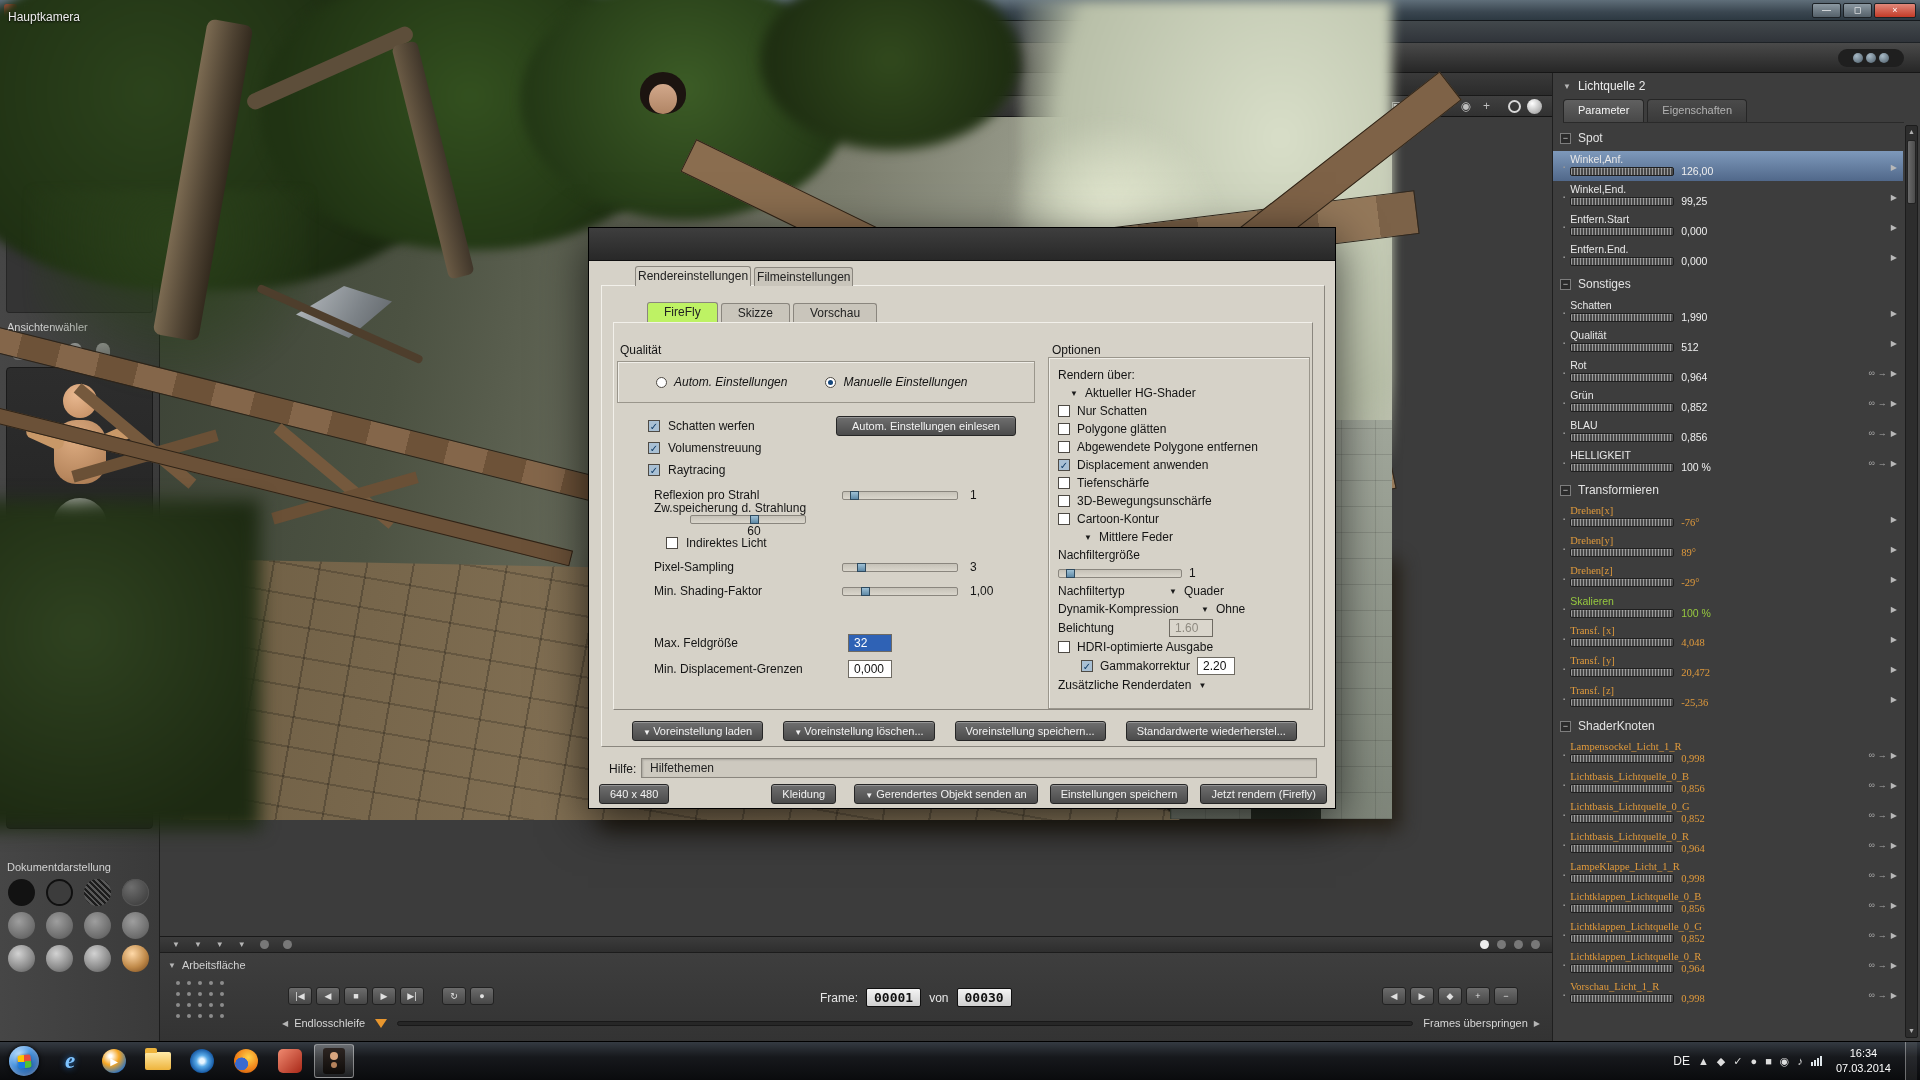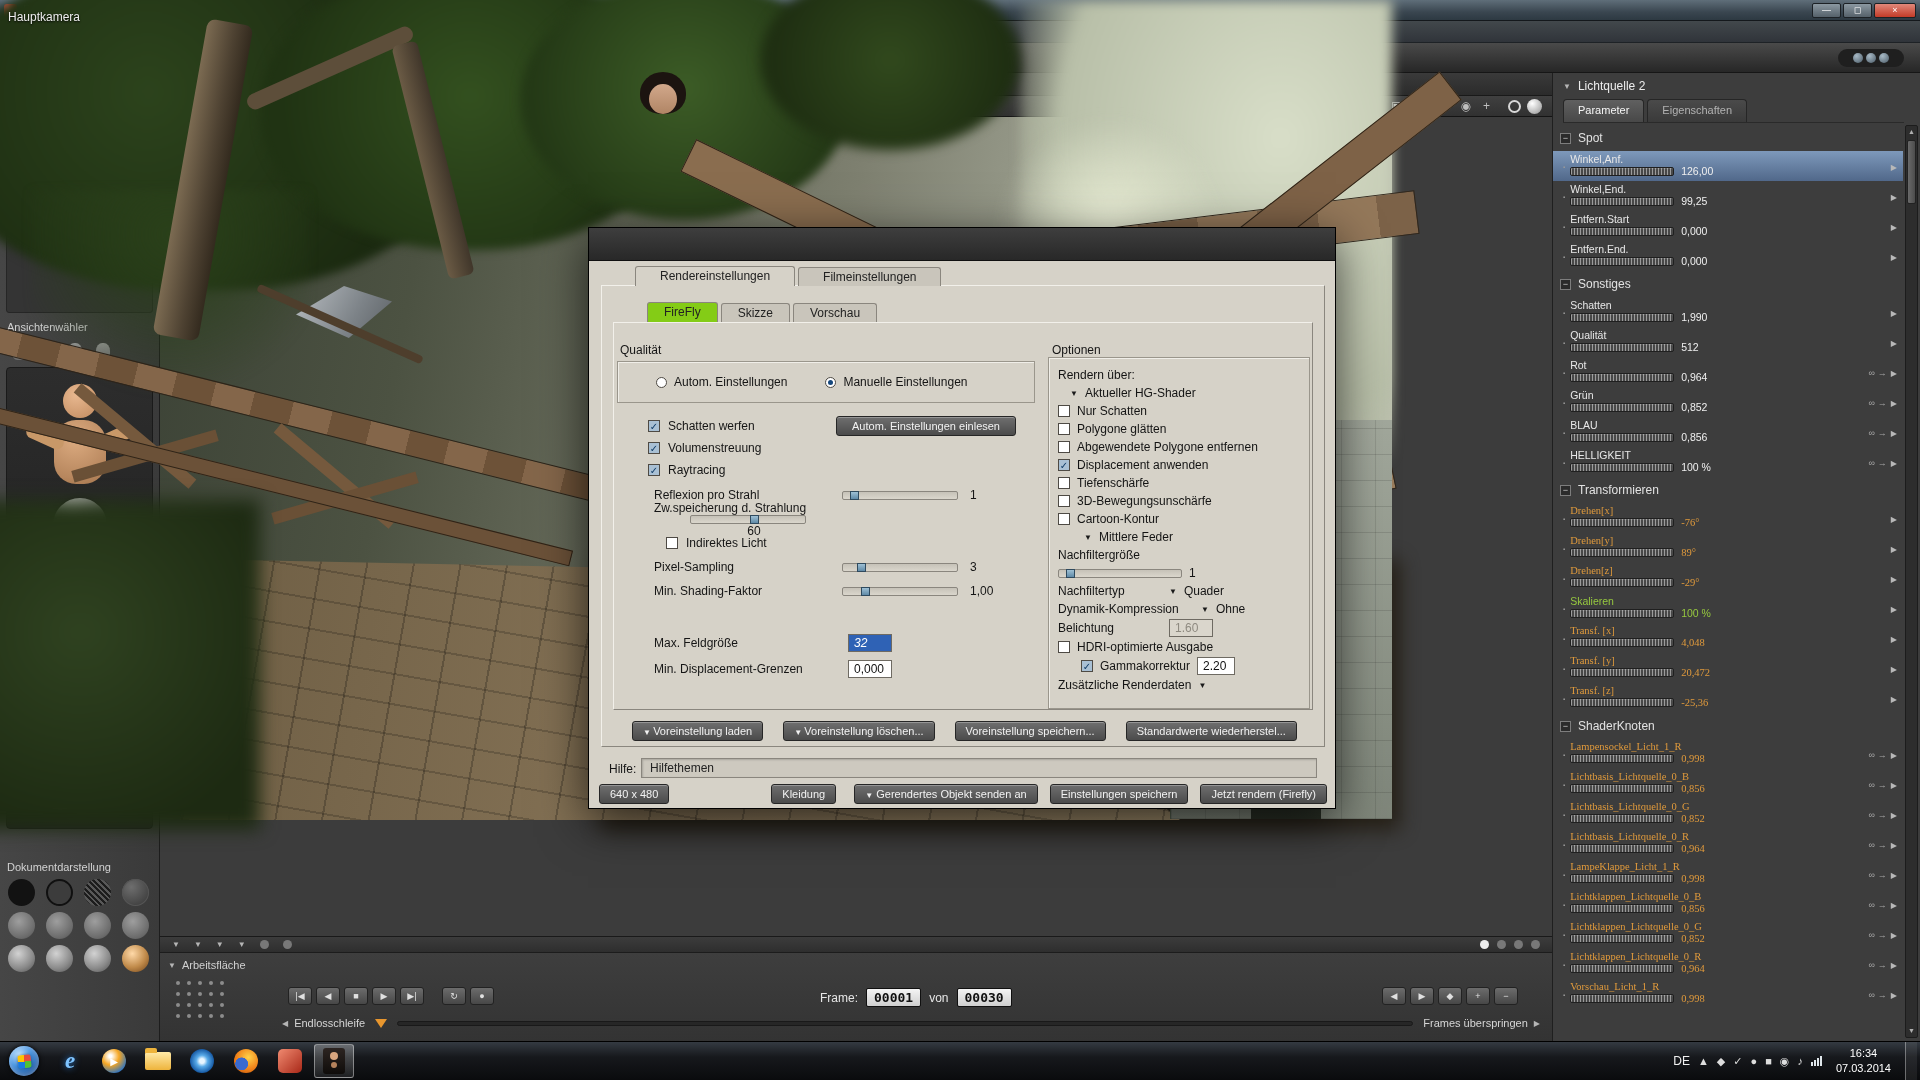--- a/index.html
+++ b/index.html
@@ -123,51 +123,51 @@
 .pparam.green .plabel,.pparam.green .pvalue{color:#97c93f;}
 #rp-scroll{position:absolute;right:2px;top:52px;width:13px;bottom:3px;background:#2d2d2d;border:1px solid #1c1c1c;border-radius:2px;}
 .sb-arrow{position:absolute;left:0;width:11px;height:12px;color:#b0b0b0;font-size:7px;text-align:center;line-height:12px;}
 #sb-up{top:0;}#sb-down{bottom:0;}
 #sb-thumb{position:absolute;left:1px;top:14px;width:9px;height:64px;background:linear-gradient(90deg,#6a6a6a,#4c4c4c);border:1px solid #222;border-radius:2px;}
 
 
 #dialog{left:588px;top:227px;width:748px;height:582px;background:#d6d2c8;border:1px solid #000;box-shadow:0 12px 45px rgba(0,0,0,.7);color:#1c1c1c;z-index:60;}
 #dlg-header{position:absolute;left:0;top:0;right:0;height:33px;background:linear-gradient(#3e3e3e,#282828);border-bottom:1px solid #101010;}
 #dlg-tabs{position:absolute;left:46px;top:38px;display:flex;align-items:flex-end;gap:3px;z-index:3;}
-.dtab{height:19px;padding:2px 24px;font-size:12px;color:#222;background:#c9c5bb;border:1px solid #8a867e;border-bottom:none;border-radius:3px 3px 0 0;}
+.dtab{height:19px;padding:2px 2px;font-size:12px;color:#222;background:#c9c5bb;border:1px solid #8a867e;border-bottom:none;border-radius:3px 3px 0 0;}
 .dtab.active{height:20px;background:#d6d2c8;}
 #dlg-main{position:absolute;left:12px;top:57px;width:724px;height:462px;background:#d6d2c8;border:1px solid;border-color:#f2f0ea #8a867e #8a867e #f2f0ea;}
 #dlg-subtabs{position:absolute;left:58px;top:74px;display:flex;align-items:flex-end;gap:3px;z-index:3;}
 .stab{height:19px;padding:2px 16px;font-size:12px;color:#222;background:#c9c5bb;border:1px solid #8a867e;border-bottom:none;border-radius:3px 3px 0 0;}
-.stab.active{height:20px;background:#84cc16;}
+.stab.active{height:20px;background:#bef264;}
 #dlg-sub{position:absolute;left:24px;top:94px;width:700px;height:388px;background:#d6d2c8;border:1px solid;border-color:#f2f0ea #8a867e #8a867e #f2f0ea;}
 .sec-title{position:absolute;font-size:12px;color:#151515;}
 #q-radiobox{position:absolute;left:3px;top:38px;width:418px;height:42px;border:1px solid #9a968c;box-shadow:inset 1px 1px 0 #f0eee8;display:flex;align-items:center;gap:38px;padding-left:38px;}
-.radio-row{display:flex;align-items:center;gap:7px;font-size:12px;color:#151515;}
+.radio-row{display:flex;align-items:center;gap:7px;font-size:12px;color:#151515;font-style:italic;}
 .radio{width:11px;height:11px;border-radius:50%;background:#fff;border:1px solid #4e4a44;position:relative;display:inline-block;}
 .radio.on::after{content:"";position:absolute;inset:2px;border-radius:50%;background:#16477c;}
 #q-checks{position:absolute;left:34px;top:96px;display:flex;flex-direction:column;gap:8px;}
 .q-check{display:flex;align-items:center;gap:8px;font-size:12px;color:#151515;}
 .cbx{width:12px;height:12px;background:#fff;border:1px solid #4e4a44;display:inline-flex;align-items:center;justify-content:center;font-size:10px;color:#0d3a66;flex:0 0 auto;}
 .cbx.checked{background:#a9c0d4;}
 .cbx.checked::after{content:"✓";}
 #btn-einlesen{position:absolute;left:222px;top:93px;width:180px;}
 .dark-btn{background:linear-gradient(#6f6f6f,#4b4b4b);border:1px solid #262626;border-radius:3px;color:#f2f2f2;font-size:11px;padding:3px 10px;box-shadow:inset 0 1px 0 rgba(255,255,255,.28);white-space:nowrap;}
 #q-sliders{position:absolute;left:40px;top:160px;width:375px;}
 .srow{height:24px;display:flex;align-items:center;}
 .srow-check{display:flex;align-items:center;gap:8px;padding-left:12px;font-size:12px;color:#151515;}
 .slabel{width:188px;font-size:12px;color:#151515;}
 .mini-slider{position:relative;width:116px;height:9px;background:linear-gradient(#c6c2b8,#dad6cc);border:1px solid #8a867e;border-radius:2px;display:inline-block;}
 .mini-slider .knob{position:absolute;top:-1px;width:9px;height:9px;background:linear-gradient(#9ec0d4,#5f8aa8);border:1px solid #2f4a5e;}
 .sval{margin-left:12px;font-size:12px;color:#151515;}
 #q-fields{position:absolute;left:40px;top:310px;display:flex;flex-direction:column;gap:6px;}
 .frow{display:flex;align-items:center;height:20px;}
 .flabel{width:194px;font-size:12px;color:#151515;}
 .tinput{display:inline-block;min-width:44px;padding:1px 5px;background:#fff;border:1px solid #6e6a62;font-size:12px;color:#111;}
-.tinput.selected{background:#2f62b5;color:#fff;font-style:italic;}
+.tinput.selected{background:#2f62b5;color:#fff;}
 .tinput.disabled{background:#dad6cc;color:#8e8a80;}
 #opt-box{position:absolute;left:434px;top:34px;width:262px;height:352px;border:1px solid #9a968c;box-shadow:inset 1px 1px 0 #f0eee8;padding:8px 9px;display:flex;flex-direction:column;}
 .orow{display:flex;align-items:center;gap:7px;min-height:18px;font-size:12px;color:#141414;}
 .ocheck{display:flex;align-items:center;gap:7px;height:18px;font-size:12px;color:#141414;}
 .dd-tri{font-size:8px;color:#1a1a1a;}
 .ind1{padding-left:12px;}
 .ind2{padding-left:26px;}
 .olabel-w{width:104px;}
 .olabel-w2{width:136px;}
 #dlg-presets{position:absolute;left:43px;top:493px;display:flex;gap:20px;}

